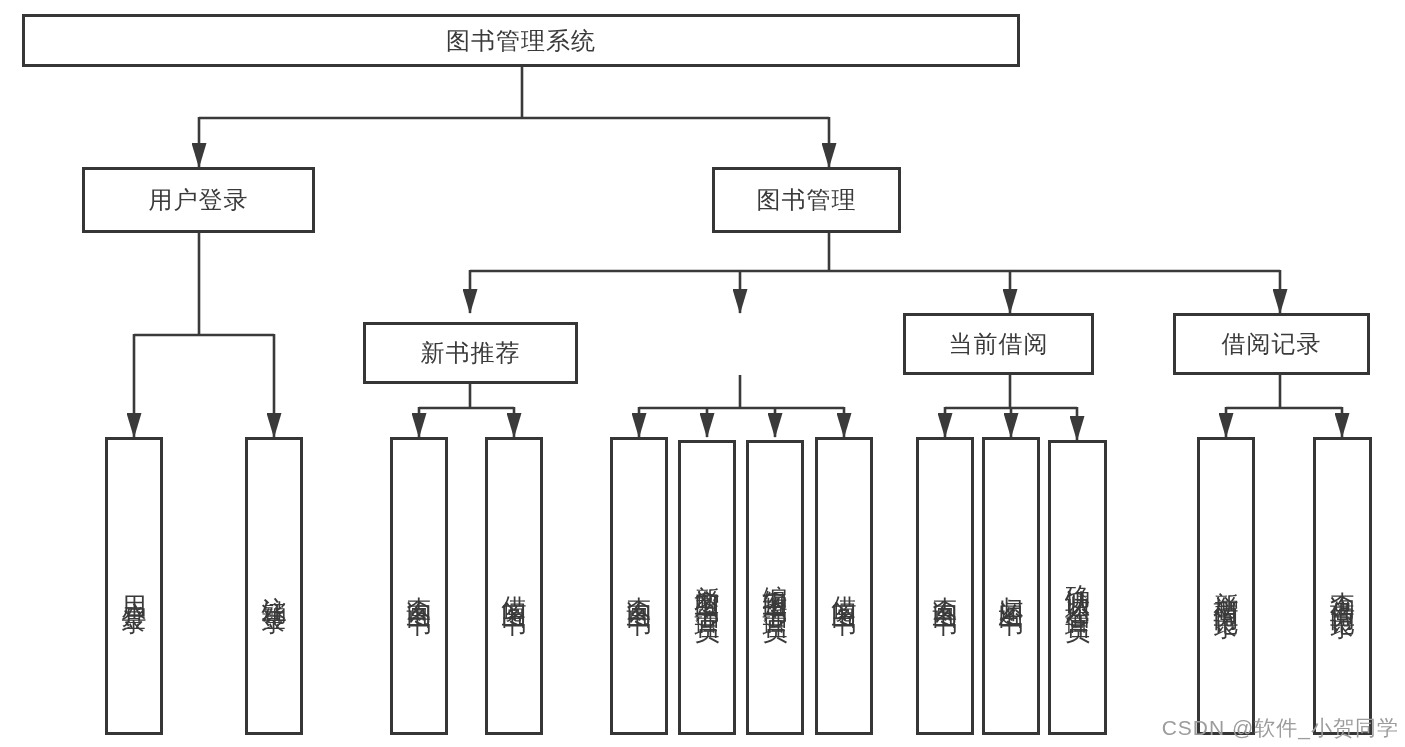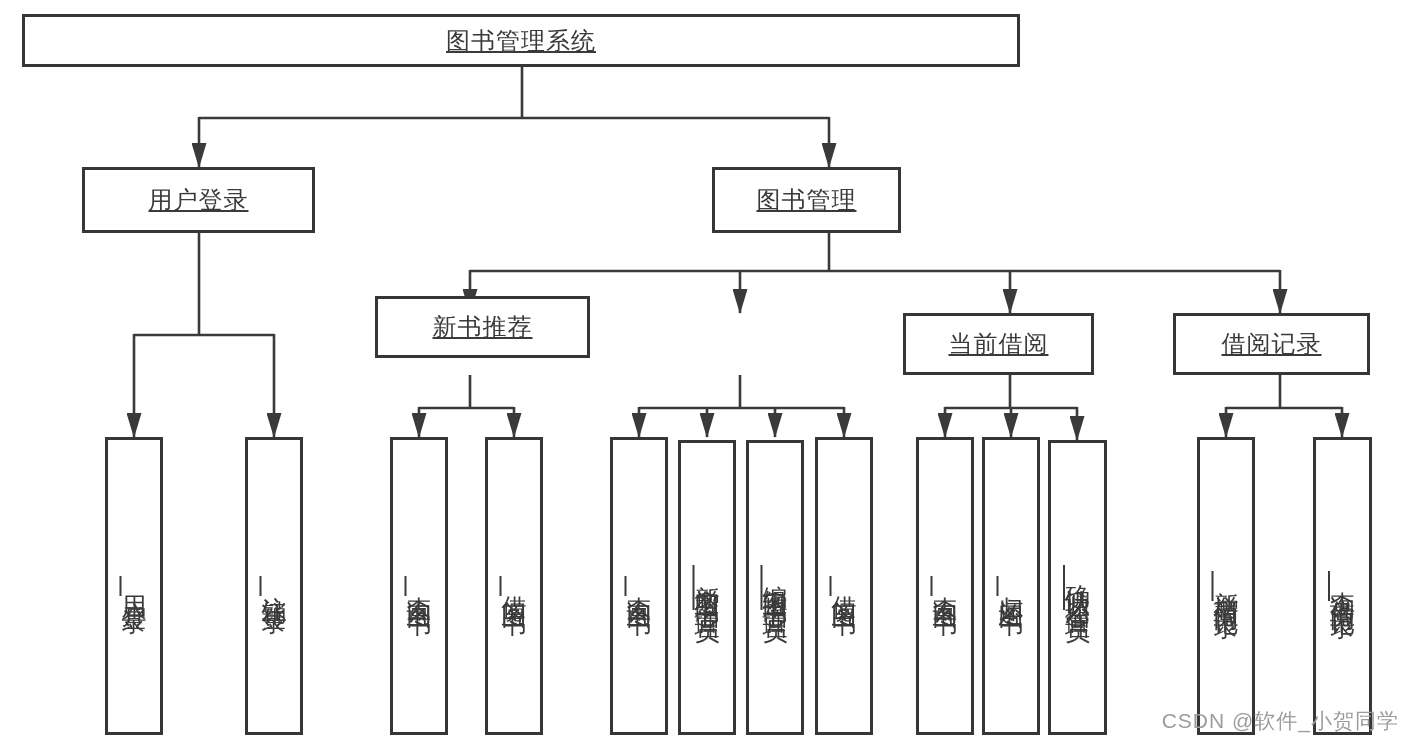--- a/index.html
+++ b/index.html
@@ -28,36 +28,35 @@
   }
   .box {
     position: absolute;
     background: var(--bg);
     border: 3px solid var(--border);
     color: var(--text);
     display: flex;
     align-items: center;
     justify-content: center;
     text-align: center;
-    text-decoration: underline;
   }
   .hbox { font-size: 24px; letter-spacing: 1px; }
   .hbox.root { font-size: 24px; }
   .vbox span {
     writing-mode: vertical-lr;
     text-orientation: mixed;
     font-size: 25px;
     letter-spacing: 5px;
     line-height: 1;
     white-space: nowrap;
   }
   .watermark {
     position: absolute;
     right: 6px;
-    bottom: 12px;
+    bottom: 5px;
     font-size: 21px;
     color: var(--wm);
     letter-spacing: 1px;
   }
 </style>
 </head>
 <body>
 
 <div class="canvas">
 
@@ -109,21 +108,21 @@
       <line x1="1226" y1="407" x2="1226" y2="437" marker-end="url(#arrow)"></line>
       <line x1="1342" y1="407" x2="1342" y2="437" marker-end="url(#arrow)"></line>
     </g>
   </svg>
 
   <div class="box hbox root" style="left:22px; top:14px; width:998px; height:53px;">图书管理系统</div>
 
   <div class="box hbox" style="left:82px; top:167px; width:233px; height:66px;">用户登录</div>
   <div class="box hbox" style="left:712px; top:167px; width:189px; height:66px;">图书管理</div>
 
-  <div class="box hbox" style="left:363px; top:296px; width:215px; height:62px;margin-left:12px;">新书推荐</div>
+  <div class="box hbox" style="left:363px; top:322px; width:215px; height:62px;">新书推荐</div>
   <div class="box hbox" style="left:903px; top:313px; width:191px; height:62px;">当前借阅</div>
   <div class="box hbox" style="left:1173px; top:313px; width:197px; height:62px;">借阅记录</div>
 
   <div class="box vbox" style="left:105px; top:437px; width:58px; height:298px;">
     <span>用户登录</span>
   </div>
   <div class="box vbox" style="left:245px; top:437px; width:58px; height:298px;">
     <span>注销登录</span>
   </div>
 

